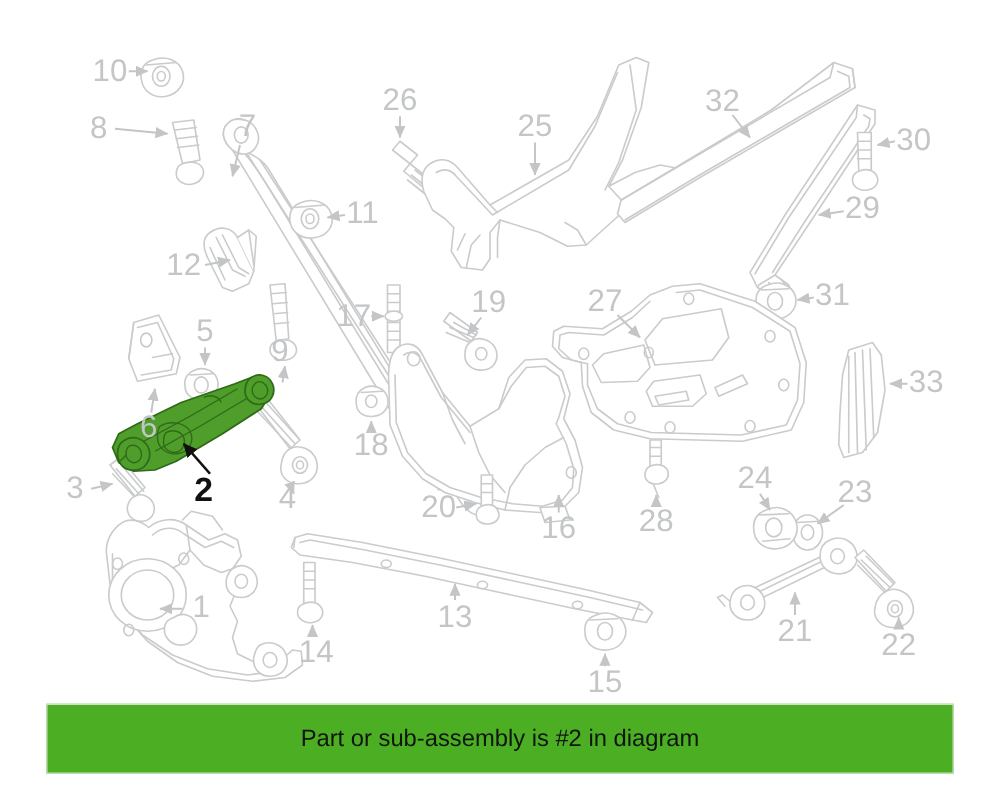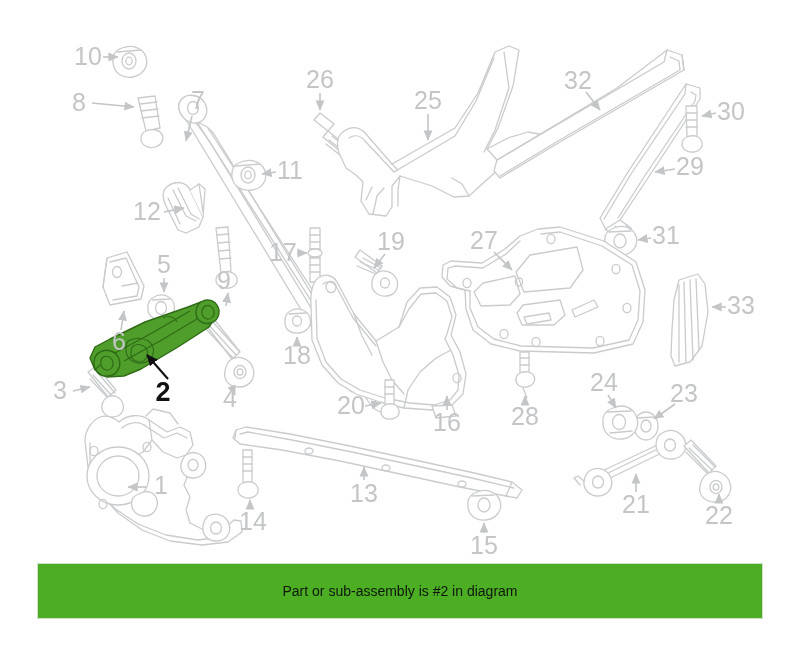--- a/index.html
+++ b/index.html
@@ -5,21 +5,21 @@
 <style>
   html,body{margin:0;padding:0;background:#ffffff;}
   body{width:800px;height:646px;overflow:hidden;
        font-family:"Liberation Sans","DejaVu Sans",sans-serif;}
   #stage{position:relative;width:800px;height:646px;background:#fff;}
   #art{position:absolute;left:0;top:0;width:800px;height:646px;}
   .banner{position:absolute;left:37px;top:563px;width:726px;height:56px;
           background:#4caf23;border:1px solid #cfe3c4;
           display:flex;flex-direction:column;align-items:center;
           justify-content:center;box-sizing:border-box;}
-  .banner div{color:#101510;font-size:14px;line-height:25px;
+  .banner div{color:#101510;font-size:19px;line-height:25px;
               font-family:"Liberation Sans","DejaVu Sans",sans-serif;
               white-space:nowrap;}
 </style>
 </head>
 <body>
 
 <div id="stage">
 
   <svg id="art" viewBox="0 0 800 646">
     <defs>

